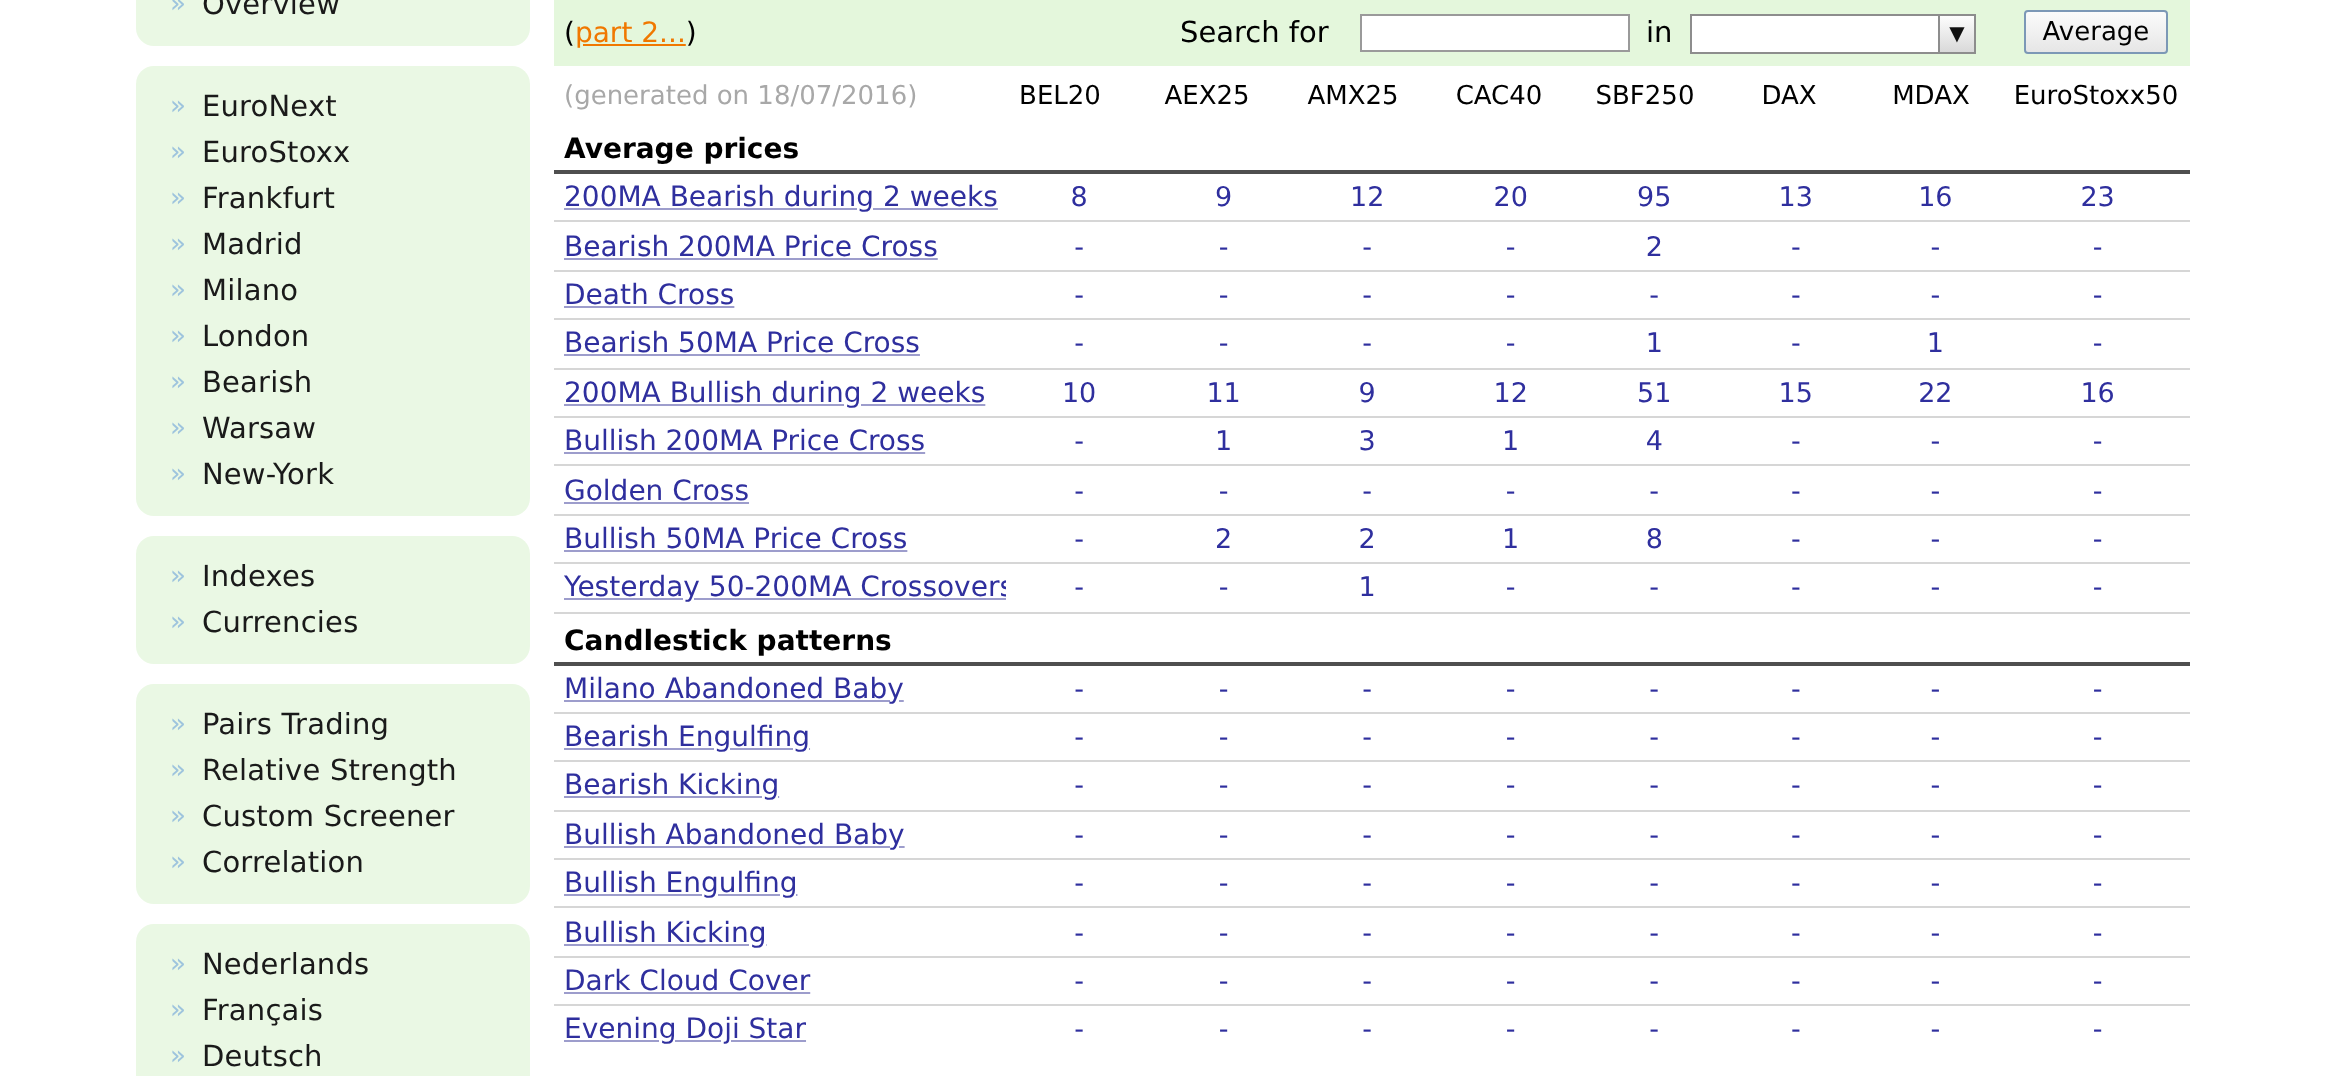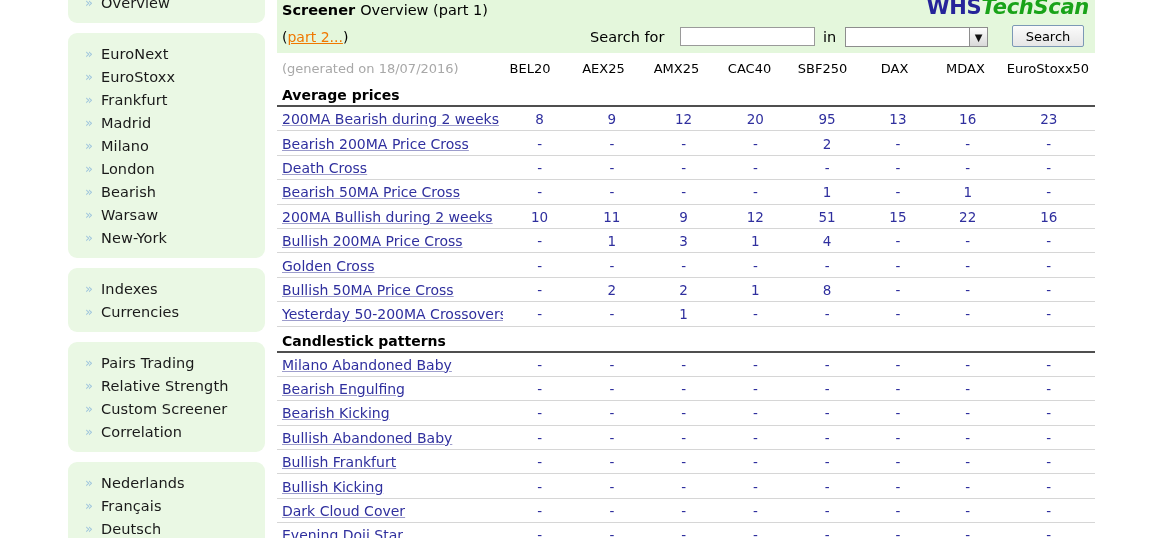--- a/index.html
+++ b/index.html
@@ -223,41 +223,36 @@
         <a class="nav-item" href="#">
           <span class="chev">»</span>
           <span class="nav-label">Deutsch</span>
         </a>
       </div>
     </div>
 
   <div id="main">
 
     <div class="greenband">
-      <div class="titlerow">
-        <span class="title-strong">Screener</span>
-        <span class="title-rest">Overview (part 1)</span>
-        <span class="logo"><span class="whs">WHS</span><span class="tech">TechScan</span></span>
-      </div>
 
       <div class="searchrow">
         <span class="part2"><span>(</span><a href="#">part 2...</a><span>)</span></span>
 
         <span class="sf-label">Search for</span>
 
         <input class="sf-input" type="text" value="" style="">
 
         <span class="sf-in">in</span>
 
         <div class="sf-select">
           <div class="sel-val"></div>
           <div class="sel-arrow">▼</div>
         </div>
 
-        <div class="sf-btn">Search</div>
+        <div class="sf-btn">Average</div>
       </div>
     </div>
 
     <div class="hdrrow">
       <div class="generated">(generated on 18/07/2016)</div>
       <div id="colhdrs" style="display:flex;flex:1">
           <div class="colhdr" style="width: 74px;">BEL20</div>
           <div class="colhdr" style="width: 73px;">AEX25</div>
           <div class="colhdr" style="width: 73px;">AMX25</div>
           <div class="colhdr" style="width: 73px;">CAC40</div>
@@ -421,21 +416,21 @@
           <div class="cell" style="width: 73px;">-</div>
           <div class="cell" style="width: 73px;">-</div>
           <div class="cell" style="width: 73px;">-</div>
           <div class="cell" style="width: 73px;">-</div>
           <div class="cell" style="width: 71px;">-</div>
           <div class="cell" style="width: 71px;">-</div>
           <div class="cell" style="width: 94px;">-</div>
           <div class="sep"></div>
         </div>
         <div class="row">
-          <a class="lbl" href="#">Bullish Frankfurt</a>
+          <a class="lbl" href="#">Bullish Engulfing</a>
           <div class="cell" style="width: 74px;">-</div>
           <div class="cell" style="width: 73px;">-</div>
           <div class="cell" style="width: 73px;">-</div>
           <div class="cell" style="width: 73px;">-</div>
           <div class="cell" style="width: 73px;">-</div>
           <div class="cell" style="width: 71px;">-</div>
           <div class="cell" style="width: 71px;">-</div>
           <div class="cell" style="width: 94px;">-</div>
           <div class="sep"></div>
         </div>

